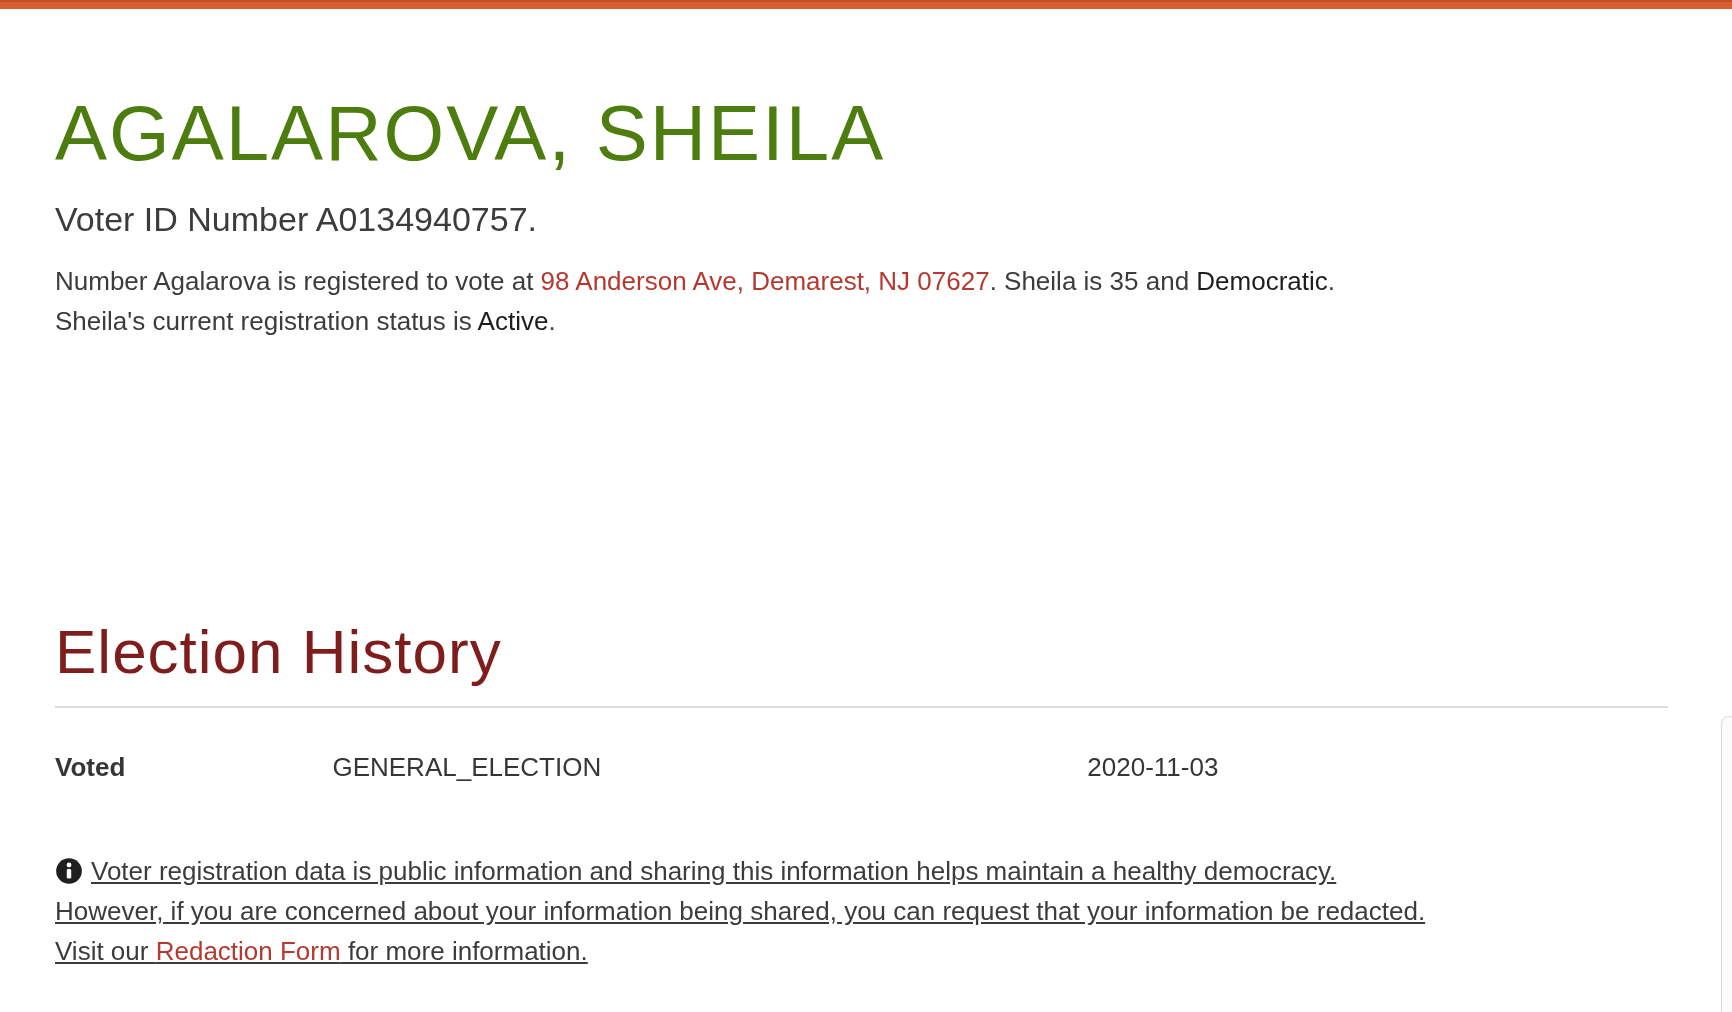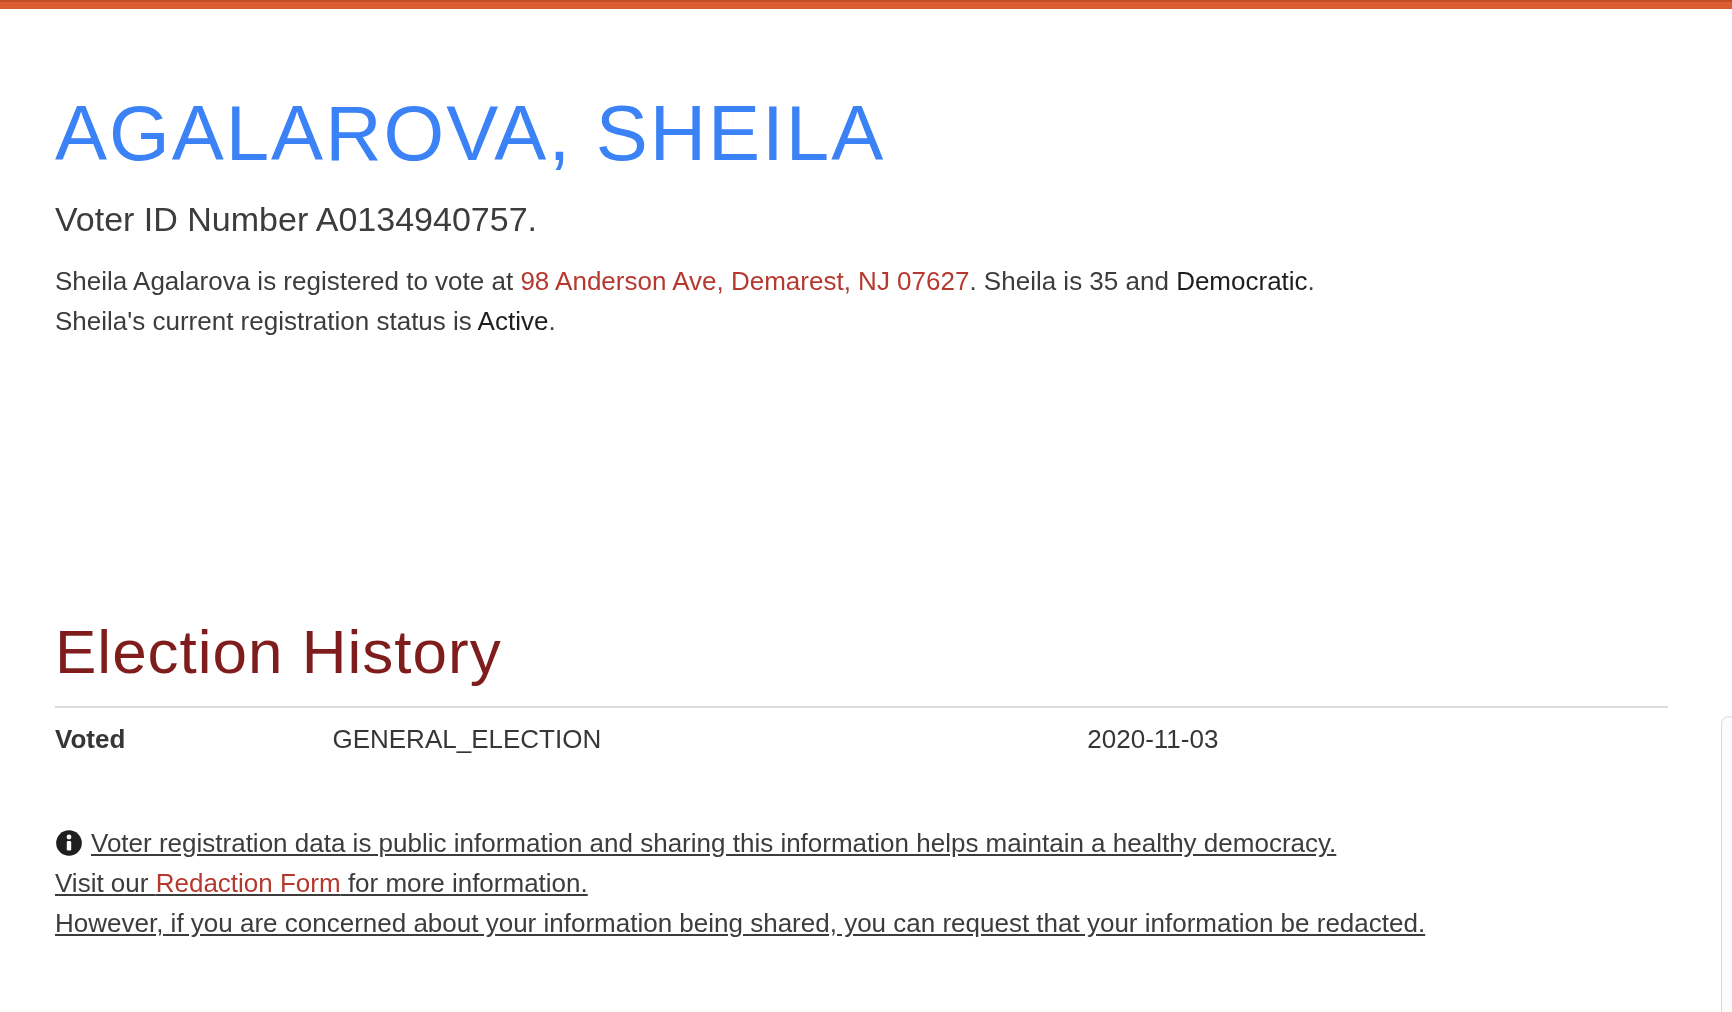--- a/index.html
+++ b/index.html
@@ -6,21 +6,21 @@
   html,body { width:1732px; height:1012px; background:#ffffff; overflow:hidden; position:relative;
               font-family:"Liberation Sans", sans-serif; }
 
   .topbar { height:9px; width:100%; background:#DB5E33; border-top:2px solid #C04E26; }
 
   .content { padding:0 64px 0 55px; }
 
   h1.voter-name {
     margin:85px 0 0;
     font-size:78px; line-height:1; font-weight:300;
-    letter-spacing:2px; color:#3b82f6;
+    letter-spacing:2px; color:#4d7c0f;
     white-space:nowrap;
   }
 
   .voter-id { margin:32px 0 0; font-size:34px; line-height:30px; color:#3C3C3C; }
 
   .summary { margin:27px 0 0; font-size:26px; line-height:40px; color:#3C3C3C; }
   .summary .line, .disclaimer .line { display:block; }
 
   a.link { color:#B5392F; text-decoration:none; cursor:pointer; }
   strong.b { font-weight:normal; color:#1E1E1E; }
@@ -28,21 +28,21 @@
   .history { margin-top:277px; }
   h2.history-heading {
     font-size:62px; line-height:68px; font-weight:300;
     letter-spacing:1px; color:#7f1d1d; margin:0 0 20px;
   }
   .divider { height:2px; background:#DCDCDC; width:100%; }
 
   table.history-table { width:100%; border-collapse:collapse; table-layout:fixed; }
   table.history-table td {
     font-size:26px; line-height:30px; color:#363636;
-    padding:16px 0 15px; vertical-align:top;
+    padding:44px 0 15px; vertical-align:top;
   }
   td.c1 { width:17.2%; padding-left:15px; font-weight:bold; color:#1E1E1E; }
   td.c2 { width:46.8%; }
   td.c3 { width:36%; }
 
   .disclaimer { margin:54px 0 0; font-size:26px; line-height:40px; color:#3C3C3C;text-decoration:underline; }
   .info-icon { display:inline-block; width:28px; height:28px; vertical-align:-5px; margin-right:8px; }
   .info-icon svg { display:block; width:100%; height:100%; }
 
   .scrollbar-thumb {
@@ -55,21 +55,21 @@
 
 <div class="topbar"></div>
 
 <main class="content">
 
   <h1 class="voter-name">AGALAROVA, SHEILA</h1>
 
   <p class="voter-id">Voter ID Number A0134940757.</p>
 
   <p class="summary">
-      <span class="line"><span>Sheila Agalarova is registered to vote at </span><a class="link" href="#">98 Anderson Ave, Demarest, NJ 07627</a><span>. Sheila is 35 and </span><strong class="b">Democratic</strong><span>.</span></span>
+      <span class="line"><span>Number Agalarova is registered to vote at </span><a class="link" href="#">98 Anderson Ave, Demarest, NJ 07627</a><span>. Sheila is 35 and </span><strong class="b">Democratic</strong><span>.</span></span>
       <span class="line"><span>Sheila's current registration status is </span><strong class="b">Active</strong><span>.</span></span>
     </p>
 
   <section class="history">
     <h2 class="history-heading">Election History</h2>
     <div class="divider"></div>
     <table class="history-table">
       <tbody>
         <tr>
           <td class="c1">Voted</td>
@@ -79,19 +79,19 @@
       </tbody>
     </table>
   </section>
 
   <p class="disclaimer">
       <span class="line"><span class="info-icon"><svg viewBox="0 0 24 24" aria-hidden="true">
             <circle cx="12" cy="12" r="11" fill="#1F1F1F"></circle>
             <circle cx="12" cy="6.9" r="2.1" fill="#ffffff"></circle>
             <rect x="10.1" y="10.3" width="3.8" height="8.2" rx="1.2" fill="#ffffff"></rect>
           </svg></span><span>Voter registration data is public information and sharing this information helps maintain a healthy democracy.</span></span>
+      <span class="line"><span>However, if you are concerned about your information being shared, you can request that your information be redacted.</span></span>
       <span class="line"><span>Visit our </span><a class="link" href="#">Redaction Form</a><span> for more information.</span></span>
-      <span class="line"><span>However, if you are concerned about your information being shared, you can request that your information be redacted.</span></span>
     </p>
 
 </main>
 
 <div class="scrollbar-thumb"></div>
 
 </body></html>

